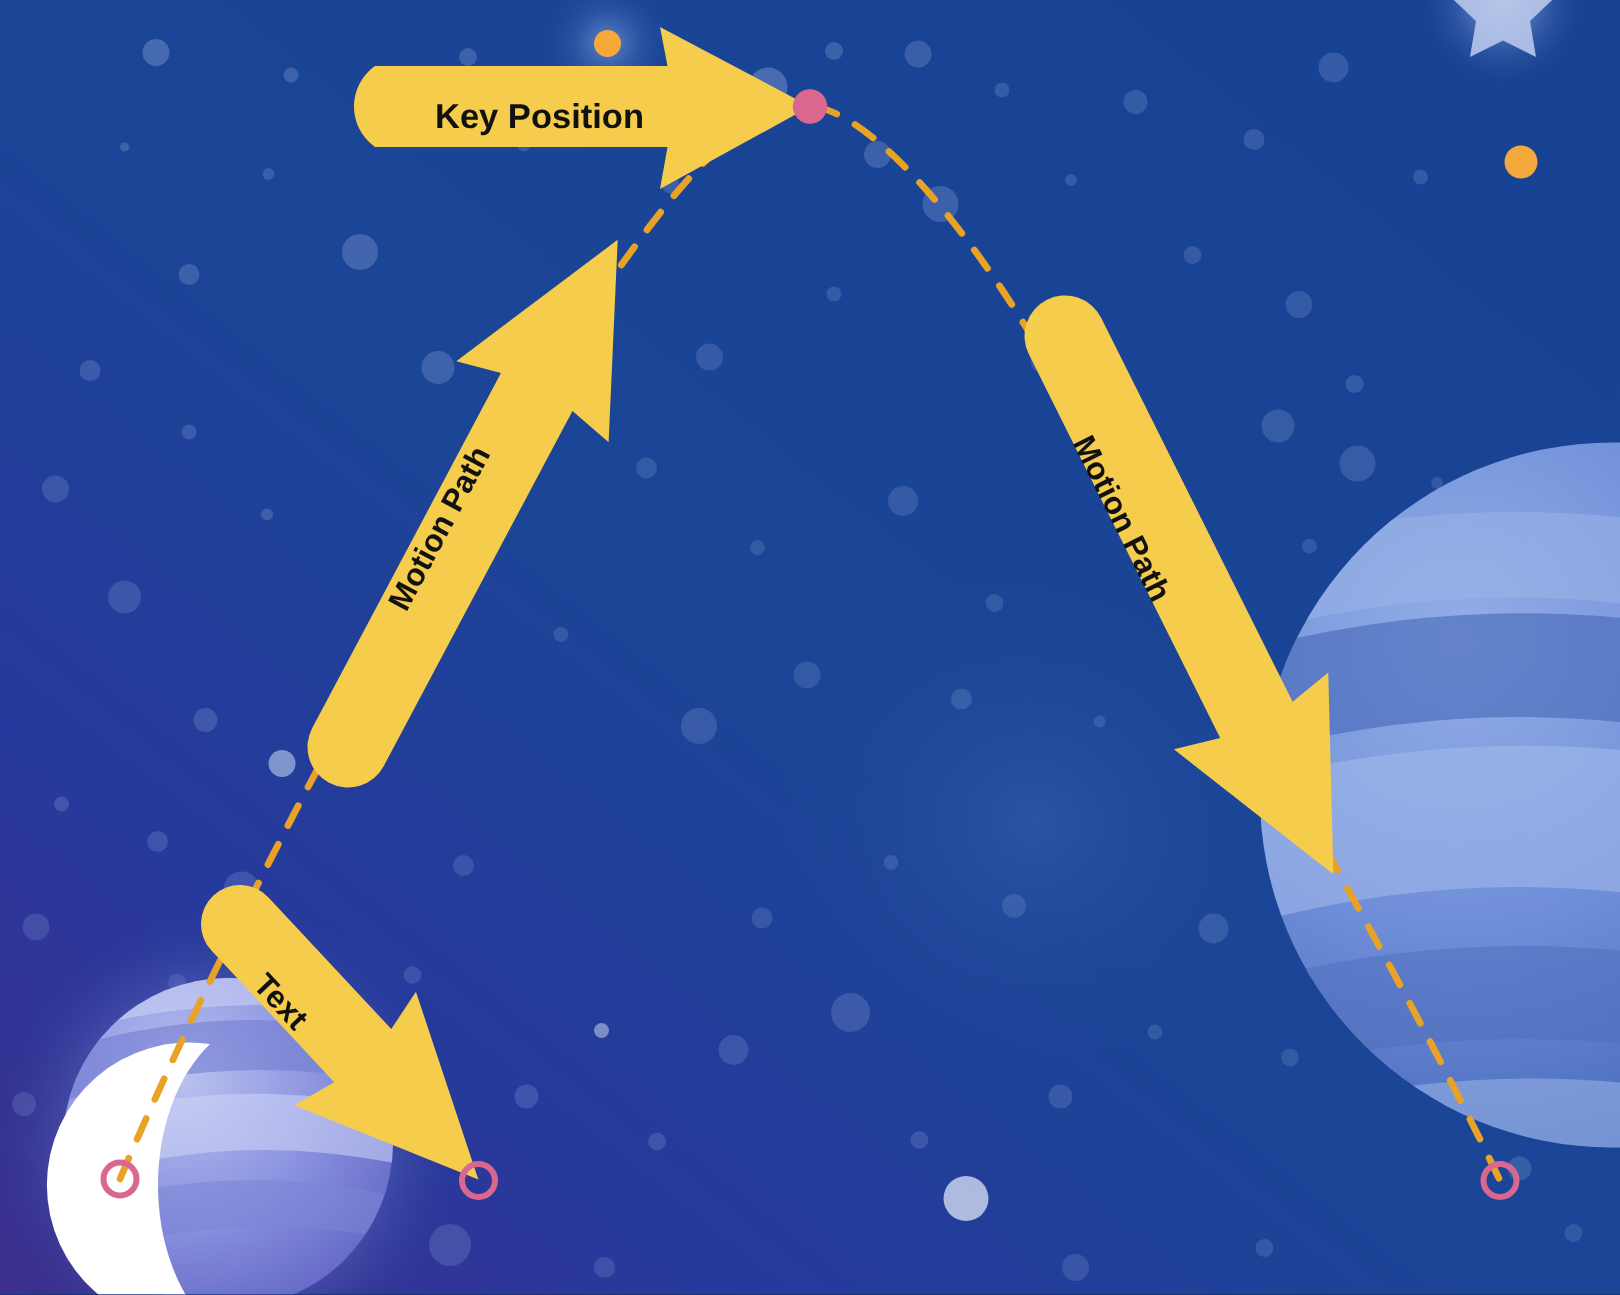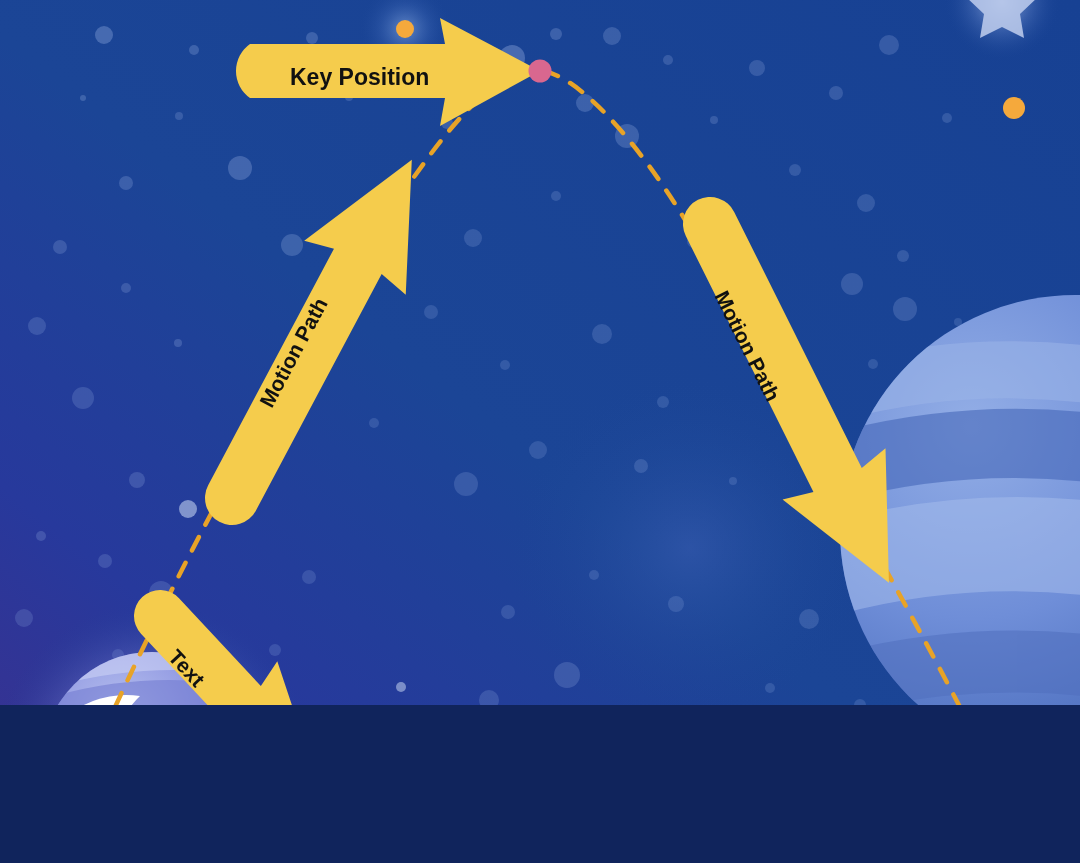--- a/index.html
+++ b/index.html
@@ -1,19 +1,19 @@
 <!DOCTYPE html>
 <html><head>
 <meta charset="utf-8">
 <style>
   html,body{margin:0;padding:0;background:#10245c;}
   body{font-family:"Liberation Sans",sans-serif;}
   #stage{
     position:relative;
-    width:1080px;height:705px;
+    width:1080px;height:863px;
     overflow:hidden;
     background:#1b4596;
   }
   #skyfx{position:absolute;inset:0;}
   .lbl{
     position:absolute;
     font-family:"Liberation Sans",sans-serif;
     font-weight:700;
     color:#111111;
     white-space:nowrap;

